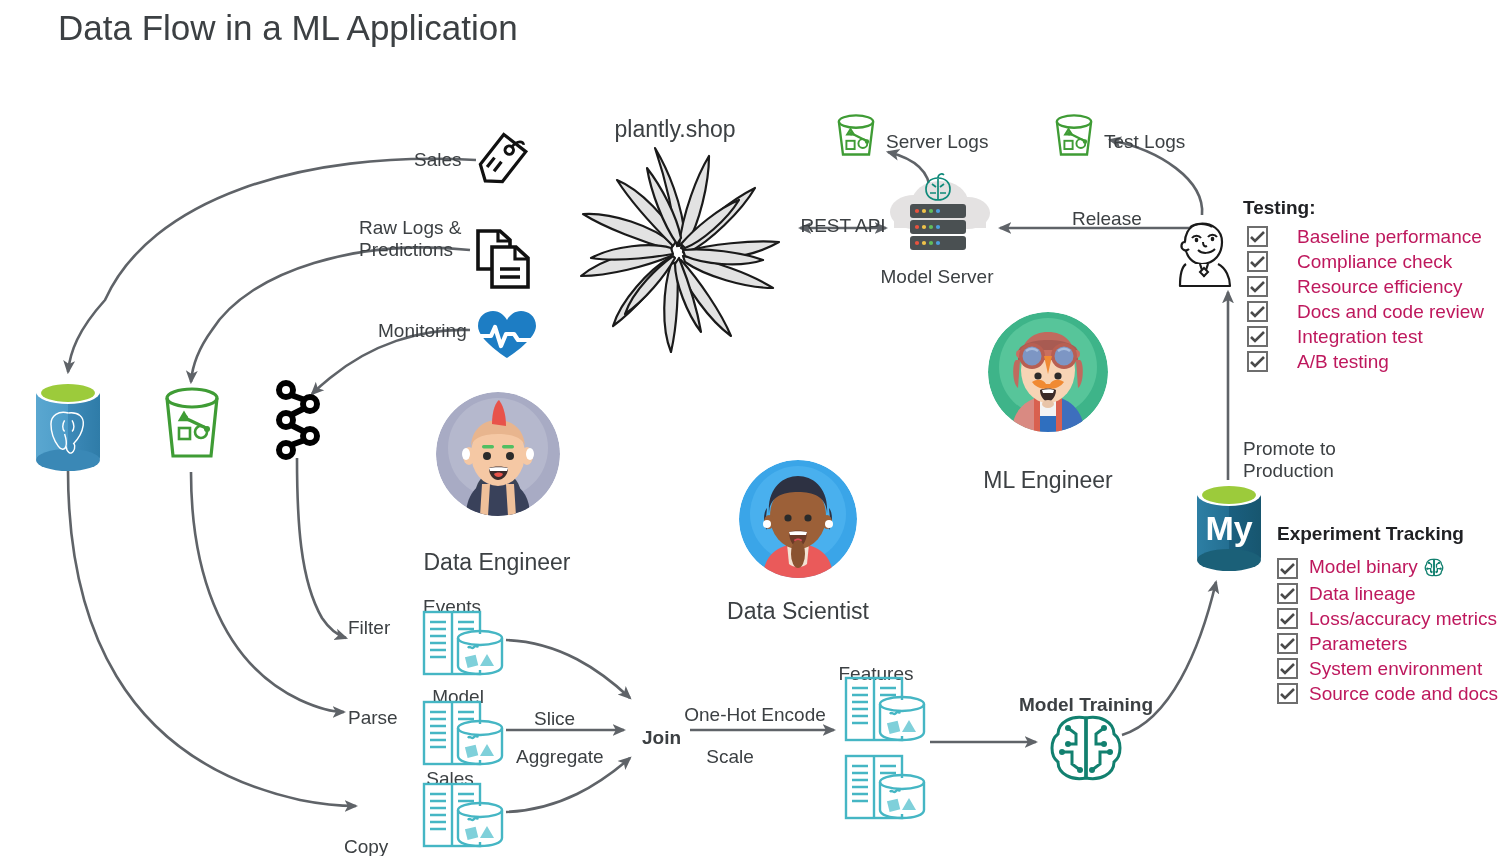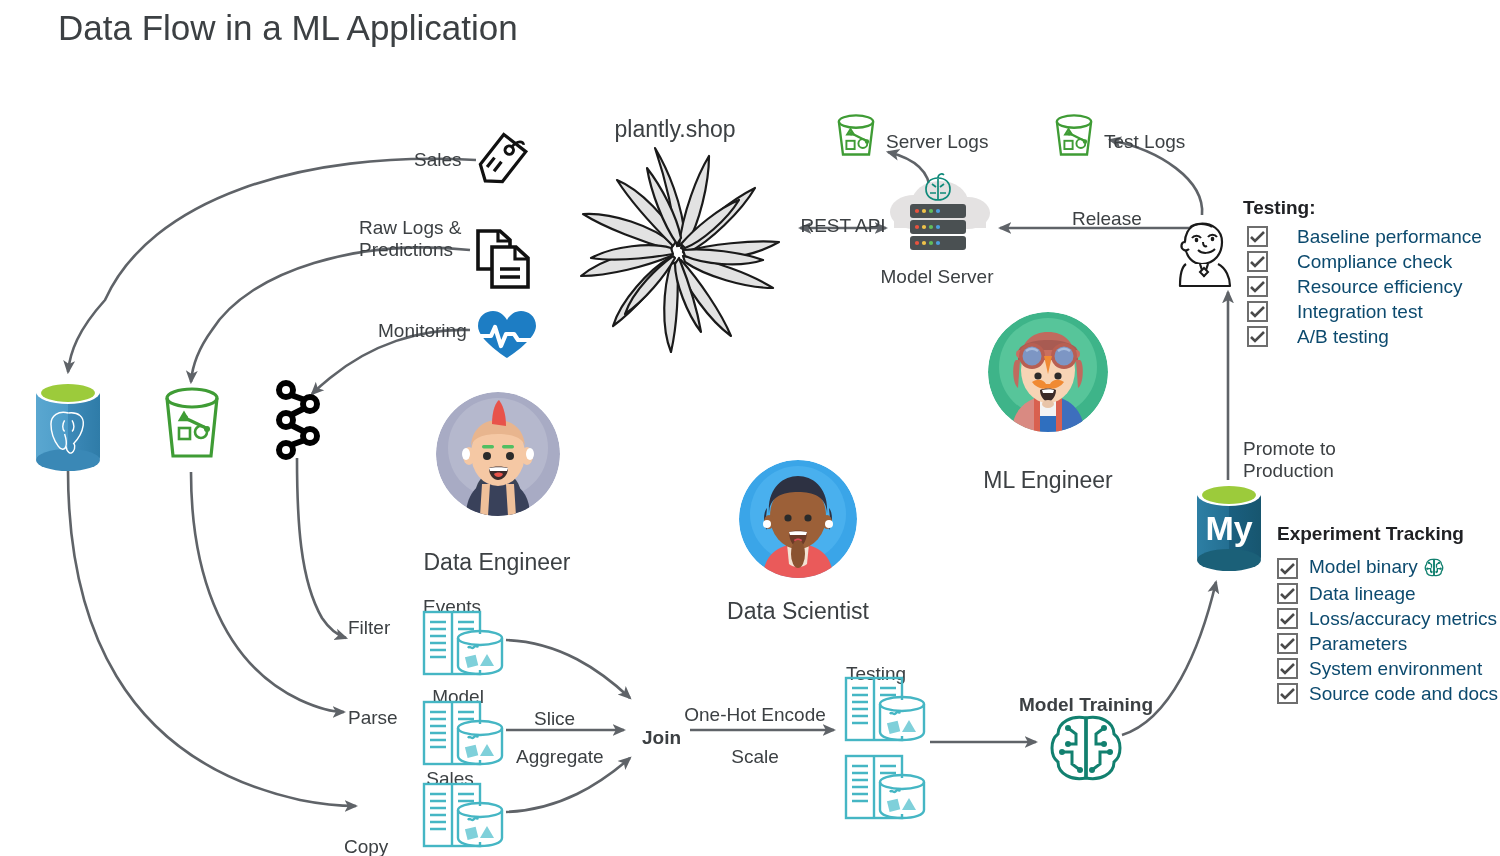--- a/index.html
+++ b/index.html
@@ -18,21 +18,21 @@
   .node { position:absolute; }
 
   
   .chk-title { position:absolute; font-size:19px; font-weight:bold; color:#202124; white-space:nowrap; }
   .chk-list { position:absolute; }
   .chk-row { display:flex; align-items:center; height:25px; }
   .chk-box { width:21px; height:21px; border:2.5px solid #6e6e6e; box-sizing:border-box;
              display:flex; align-items:center; justify-content:center;
              background:#fff; flex:0 0 auto; }
   .chk-box svg { display:block; }
-  .chk-txt { font-size:19px; color:#0c4a6e; white-space:nowrap; }
+  .chk-txt { font-size:19px; color:#be185d; white-space:nowrap; }
   .chk-list.testing .chk-txt { margin-left:29px; }
   .chk-list.exp .chk-txt { margin-left:11px; }
 
   .inline-brain { display:inline-block; vertical-align:-4px; margin-left:5px; }
 
   
   .avatar { position:absolute; border-radius:50%; overflow:hidden; }
 </style>
 </head>
 <body>
@@ -309,20 +309,28 @@
       </span>
       <span class="chk-txt">Compliance check</span>
     </div>
     <div class="chk-row">
       <span class="chk-box">
         <svg width="15" height="12" viewBox="0 0 15 12">
             <path d="M1 6 L5 10 L14 1" fill="none" stroke="#4a4a4a" stroke-width="2.6"></path>
           </svg>
       </span>
       <span class="chk-txt">Resource efficiency</span>
+    </div>
+    <div class="chk-row">
+      <span class="chk-box">
+        <svg width="15" height="12" viewBox="0 0 15 12">
+            <path d="M1 6 L5 10 L14 1" fill="none" stroke="#4a4a4a" stroke-width="2.6"></path>
+          </svg>
+      </span>
+      <span class="chk-txt">Docs and code review</span>
     </div>
     <div class="chk-row">
       <span class="chk-box">
         <svg width="15" height="12" viewBox="0 0 15 12">
             <path d="M1 6 L5 10 L14 1" fill="none" stroke="#4a4a4a" stroke-width="2.6"></path>
           </svg>
       </span>
       <span class="chk-txt">Integration test</span>
     </div>
     <div class="chk-row">
@@ -574,23 +582,23 @@
       </g>
     </svg>
   </div>
 
   <div class="lbl" style="left:534px; top:700px;">Slice</div>
   <div class="lbl" style="left:516px; top:738px;">Aggregate</div>
 
   <div class="lbl b" style="left:642px; top:719px;">Join</div>
 
   <div class="lbl c" style="left:755px; top:696px;">One-Hot Encode</div>
-  <div class="lbl c" style="left:755px; top:738px;">Scale</div>
-
-  <div class="lbl c" style="left:876px; top:655px;">Testing</div>
+  <div class="lbl c" style="left:730px; top:738px;">Scale</div>
+
+  <div class="lbl c" style="left:876px; top:655px;">Features</div>
   <div class="node" style="left:842px; top:674px;">
     <svg width="88" height="72" viewBox="0 0 88 72">
       <g fill="none" stroke="#45b6c4" stroke-width="2.4">
         <rect x="4" y="4" width="56" height="62"></rect>
         <path d="M32 4 L32 66"></path>
         <path d="M10 14 L26 14 M10 21 L26 21 M10 28 L26 28 M10 35 L26 35 M10 42 L26 42 M10 49 L26 49
                  M38 14 L54 14 M38 21 L54 21 M38 28 L54 28 M38 35 L54 35"></path>
       </g>
       <g>
         <rect x="38" y="26" width="44" height="36" fill="#ffffff"></rect>

